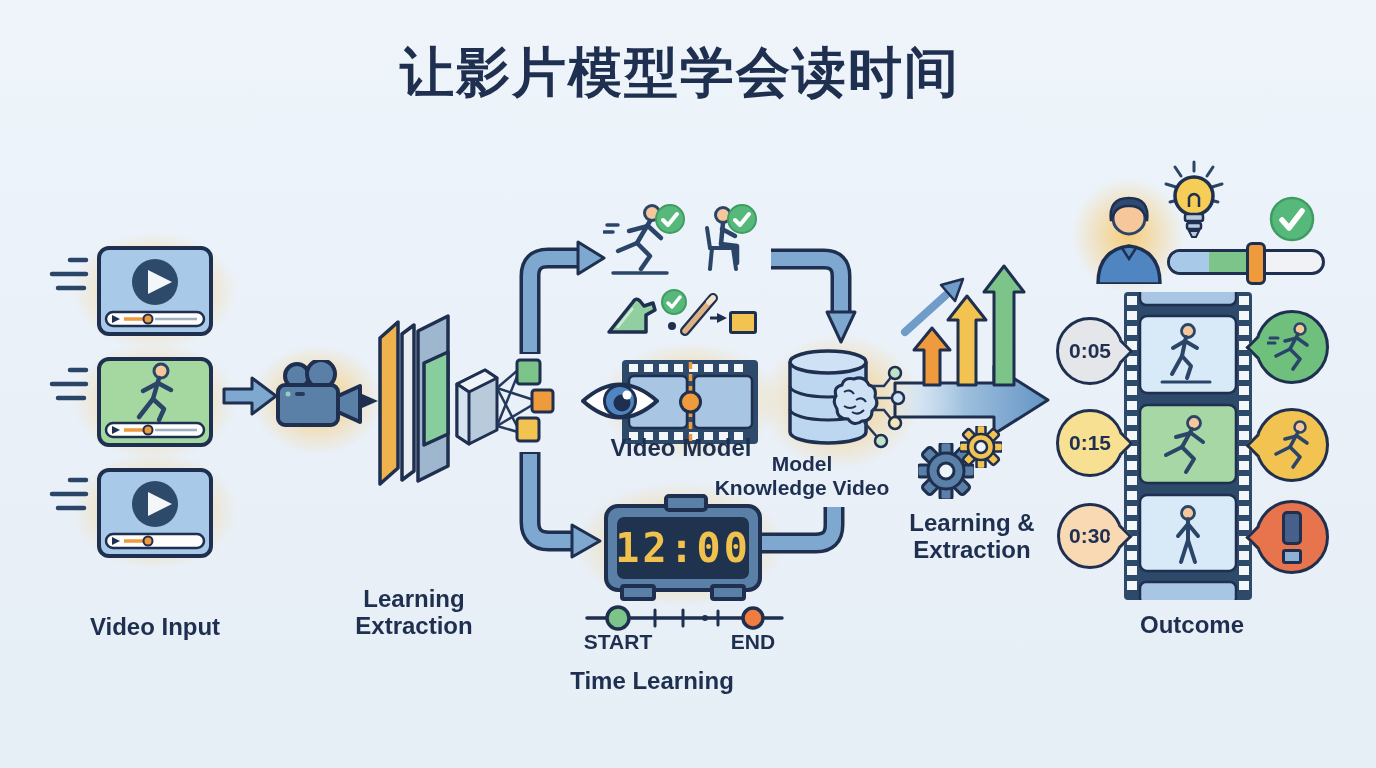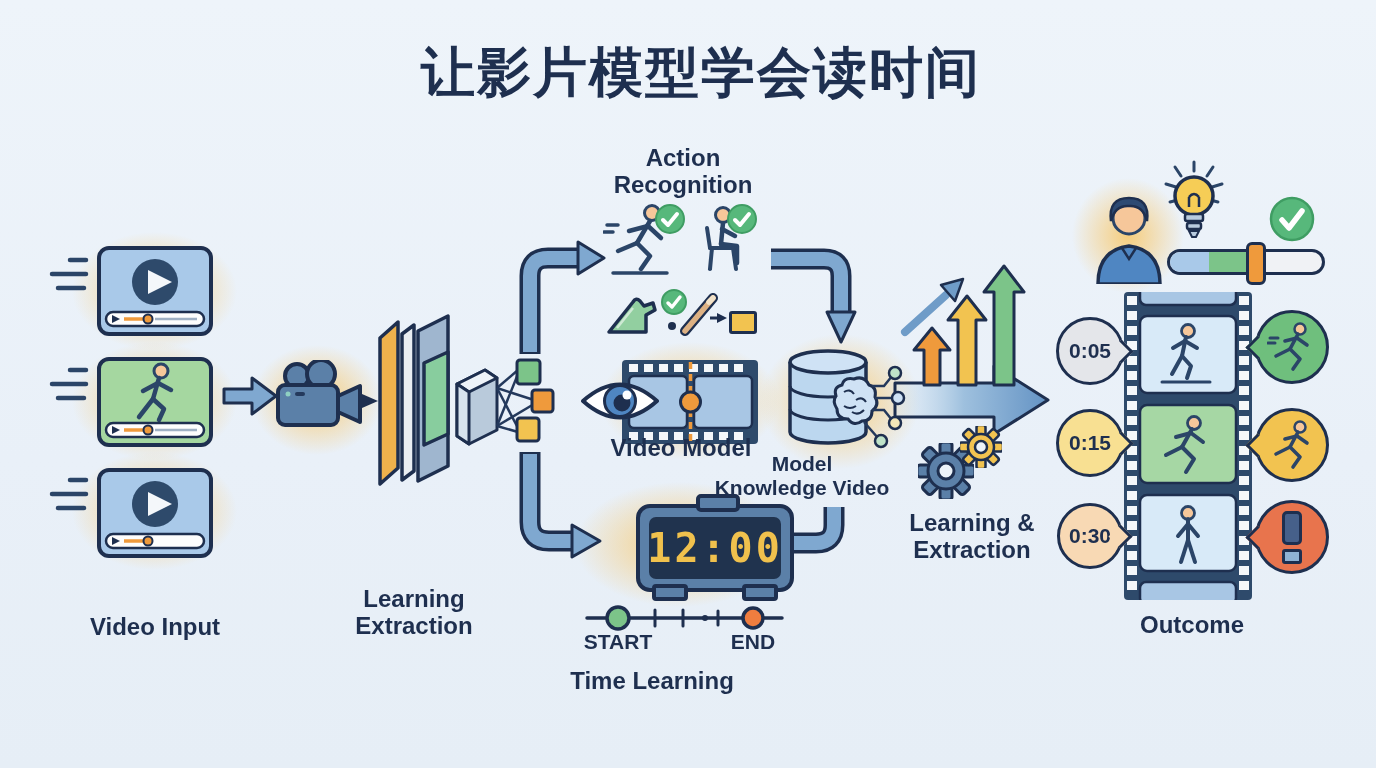--- a/index.html
+++ b/index.html
@@ -22,21 +22,21 @@
   .fig{stroke:#2b4568;stroke-width:4.5px;fill:none;stroke-linecap:round;stroke-linejoin:round;}
   .bubble{position:absolute;z-index:3;border:3.5px solid var(--navy,#1e2f4f);border-radius:50%;
     display:flex;align-items:center;justify-content:center;font-weight:bold;
     color:var(--navy,#1e2f4f);font-size:21px;}
   .tail{position:absolute;width:14px;height:14px;background:inherit;background-image:none;}
   .tail-r{right:-9px;top:50%;margin-top:-8px;transform:rotate(45deg);
     border-top:3.5px solid var(--navy,#1e2f4f);border-right:3.5px solid var(--navy,#1e2f4f);}
   .tail-l{left:-9px;top:50%;margin-top:-8px;transform:rotate(45deg);
     border-bottom:3.5px solid var(--navy,#1e2f4f);border-left:3.5px solid var(--navy,#1e2f4f);}
   .clock-body{position:absolute;z-index:2;left:604px;top:504px;width:150px;height:80px;
-    background:#5b80a8;border:4px solid var(--navy,#1e2f4f);border-radius:14px;margin-left:32px;}
+    background:#5b80a8;border:4px solid var(--navy,#1e2f4f);border-radius:14px;}
   .clock-btn{position:absolute;left:56px;top:-14px;width:36px;height:10px;background:#5b80a8;
     border:4px solid var(--navy,#1e2f4f);border-radius:5px;}
   .clock-foot{position:absolute;bottom:-13px;width:28px;height:9px;background:#5b80a8;
     border:4px solid var(--navy,#1e2f4f);border-radius:4px;}
   .clock-screen{position:absolute;left:9px;top:9px;right:9px;bottom:9px;background:#20334e;
     border-radius:7px;display:flex;align-items:center;justify-content:center;}
   .digits{font-family:"DejaVu Sans Mono","Liberation Mono",monospace;font-weight:bold;
     font-size:40px;color:#f0c14d;letter-spacing:3px;}
   .track{position:absolute;z-index:2;left:1167px;top:249px;width:152px;height:20px;
     background:#f0f2f5;border:3.5px solid var(--navy,#1e2f4f);border-radius:13px;overflow:hidden;display:flex;}
@@ -54,21 +54,21 @@
 
   <div class="glow" style="left:72px;top:232px;width:165px;height:118px"></div>
   <div class="glow" style="left:72px;top:342px;width:165px;height:118px"></div>
   <div class="glow" style="left:72px;top:452px;width:165px;height:118px"></div>
   <div class="glow" style="left:252px;top:345px;width:130px;height:110px"></div>
   <div class="glow" style="left:600px;top:342px;width:180px;height:118px"></div>
   <div class="glow" style="left:760px;top:334px;width:160px;height:135px"></div>
   <div class="glow" style="left:575px;top:482px;width:210px;height:125px"></div>
   <div class="glow" style="left:1072px;top:178px;width:112px;height:115px"></div>
 
-  <div class="lbl title" style="left:301px;top:42px;width:800px">让影片模型学会读时间</div>
+  <div class="lbl title" style="left:280px;top:42px;width:800px">让影片模型学会读时间</div>
 
   <svg class="abs" style="left:0;top:0;z-index:1" width="1376" height="768">
     <defs>
       <linearGradient id="bag" x1="0" y1="0" x2="1" y2="0">
         <stop offset="0" stop-color="#cfe2f2" stop-opacity="0.2"></stop>
         <stop offset="0.45" stop-color="#9ec0de"></stop>
         <stop offset="1" stop-color="#6493c4"></stop>
       </linearGradient>
     </defs>
 
@@ -197,24 +197,20 @@
       <rect x="141" y="52" width="23" height="24" rx="3" fill="#7cc489"></rect>
       <rect x="156" y="82" width="21" height="22" rx="3" fill="#ef9a3c"></rect>
       <rect x="141" y="110" width="22" height="23" rx="3" fill="#f2c350"></rect>
     </g>
   </svg>
   <div class="lbl sec" style="left:314px;top:586px;width:200px">
     <div>Learning</div>
     <div>Extraction</div>
   </div>
 
-  <div class="lbl sec" style="left:583px;top:145px;width:200px">
-    <div>Action</div>
-    <div>Recognition</div>
-  </div>
   <svg class="ic" style="left:603px;top:203px" width="70" height="76">
     <g stroke="#2b4568" stroke-width="3.5" stroke-linecap="round">
         <path d="M4 22 H15"></path>
         <path d="M1 29 H10"></path>
       </g>
     <circle cx="49" cy="10" r="7.5" fill="#f6c79a" stroke="#2b4568" stroke-width="3"></circle>
     <g class="fig">
         <path d="M47 18 L34 40"></path>
         <path d="M45 23 L26 28"></path>
         <path d="M45 23 L58 35"></path>

